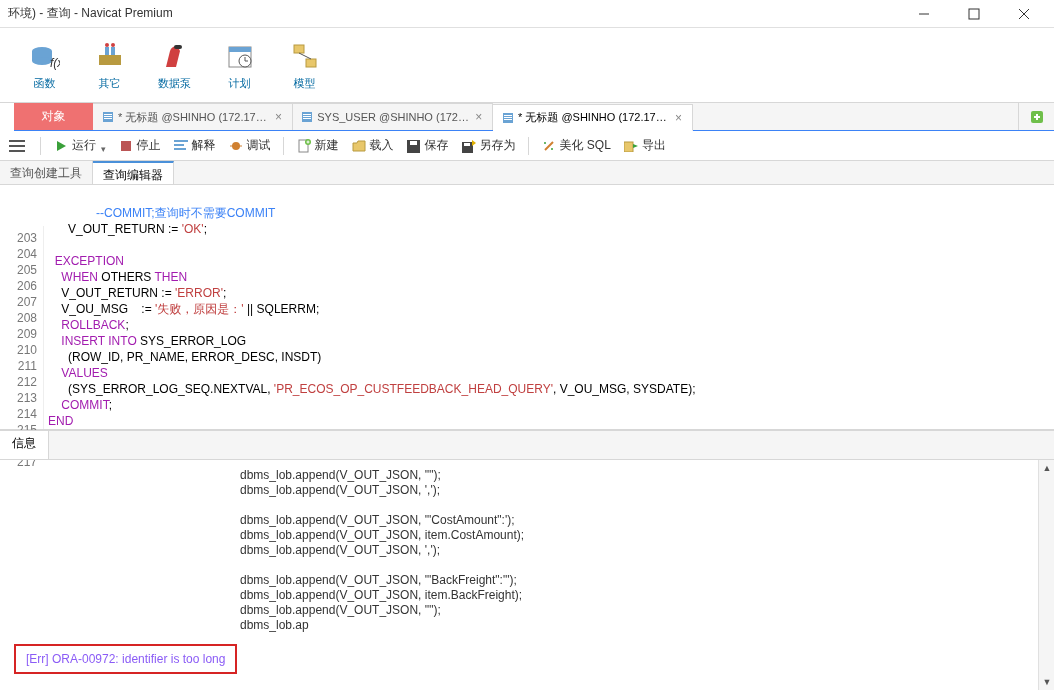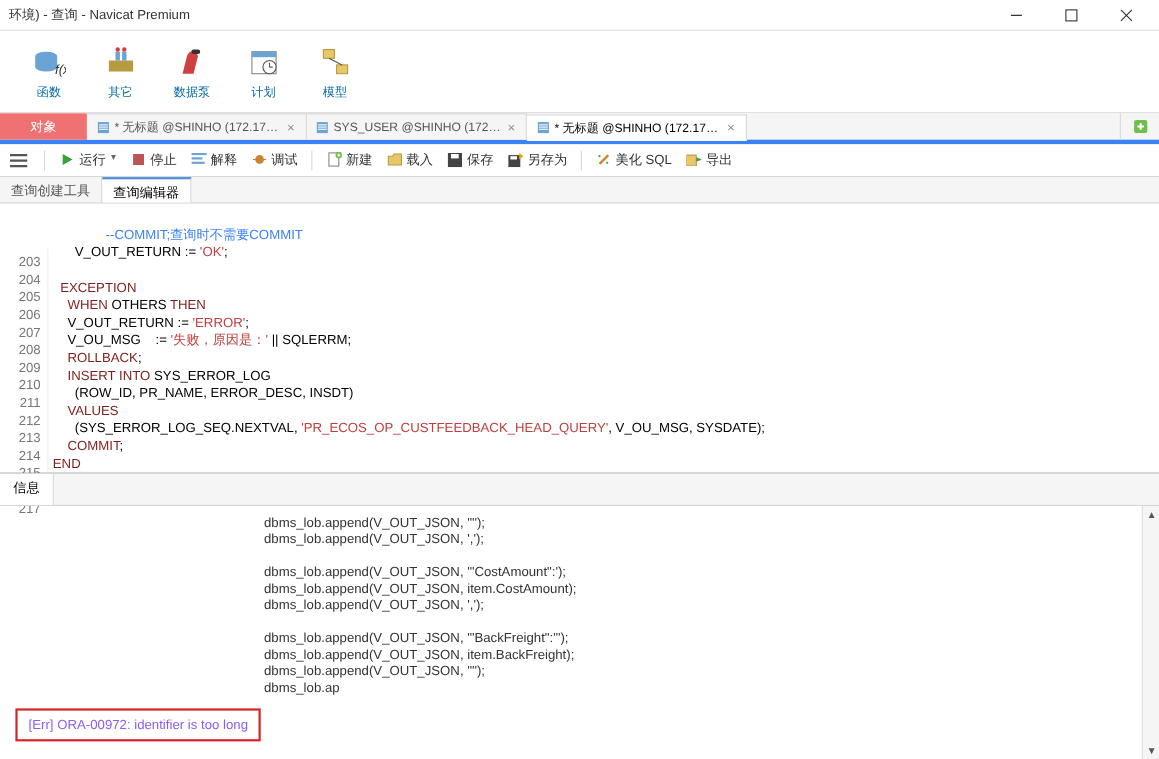--- a/index.html
+++ b/index.html
@@ -13,47 +13,47 @@
 .titlebar .winbtn svg { width: 12px; height: 12px; stroke: #333; stroke-width: 1; fill: none; }
 
 
 .maintoolbar { height: 75px; display: flex; align-items: center; border-bottom: 1px solid #d7d7d7; padding-left: 12px; }
 .tbitem { width: 65px; height: 70px; display: flex; flex-direction: column; align-items: center; justify-content: center; gap: 4px; position: relative; }
 .tbitem.active { background: #cfe6fb; border: 1px solid #8fb9e0; }
 .tbitem .icon { width: 32px; height: 32px; display: flex; align-items: center; justify-content: center; }
 .tbitem .lbl { color: #0369a1; font-size: 11px; }
 
 
-.doctabs { height: 28px; background: #f5f5f5; border-bottom: 4px solid #3b82f6; display: flex; align-items: stretch; }
+.doctabs { height: 28px; background: #f5f5f5; border-bottom: 1px solid #3b82f6; display: flex; align-items: stretch; margin-left: 14px; }
 .objtab { width: 79px; background: #ef7171; color: #fff; display: flex; align-items: center; justify-content: center; font-size: 12px; }
 .doctab { display: flex; align-items: center; gap: 4px; padding: 0 8px; border-right: 1px solid #d7d7d7; border-top: 1px solid #d7d7d7; background: #f5f5f5; max-width: 200px; color: #555; }
 .doctab.active { background: #fff; border-bottom: 1px solid #fff; color: #000; position: relative; top: 1px; }
 .doctab .ticon { width: 14px; height: 14px; display: inline-flex; align-items: center; justify-content: center; }
 .doctab .tlabel { white-space: nowrap; overflow: hidden; text-overflow: ellipsis; font-size: 11px; }
 .doctab .tx { width: 12px; height: 12px; display: inline-flex; align-items: center; justify-content: center; color: #888; }
 .doctabs .spacer { flex: 1; }
 .doctabs .cornerbtn { width: 36px; display: flex; align-items: center; justify-content: center; border-left: 1px solid #d7d7d7; }
 
 
 .actiontb { height: 30px; border-bottom: 1px solid #d7d7d7; display: flex; align-items: center; padding: 0 6px; gap: 4px; }
 .actiontb .menuicon { width: 22px; height: 22px; display: inline-flex; align-items: center; justify-content: center; margin-right: 4px; }
 .actiontb .sep { width: 1px; height: 18px; background: #d7d7d7; margin: 0 4px; }
-.abtn { display: inline-flex; align-items: flex-start; gap: 3px; padding: 2px 4px; color: #333; }
+.abtn { display: inline-flex; align-items: flex-end; gap: 3px; padding: 2px 4px; color: #333; }
 .abtn .aicon { width: 16px; height: 16px; display: inline-flex; align-items: center; justify-content: center; }
 
 
 .subtabs { height: 24px; display: flex; border-bottom: 1px solid #d7d7d7; background: #f5f5f5; }
 .subtab { padding: 4px 10px; border-right: 1px solid #d7d7d7; color: #555; }
 .subtab.active { background: #fff; color: #000; border-top: 2px solid #4a90d9; }
 
 
 .editor { display: flex; height: 245px; border-bottom: 1px solid #d7d7d7; font-family: Consolas, "Courier New", monospace; font-size: 13px; }
 .gutter { width: 44px; background: #fff; border-right: 1px solid #eee; text-align: right; padding-right: 6px; color: #777; line-height: 16px; padding-top: 4px; margin-top: 41px;}
 .codearea { flex: 1; padding: 4px 4px; line-height: 16px; white-space: pre; overflow: hidden; color: #000; }
-.kw { color: #7f1d1d; }
+.kw { color: #a21caf; }
 .str { color: #c04040; }
 .strcn { color: #c04040; }
 .cmt { color: #3b82f6; margin-left: 28px; }
 
 
 .resultarea { flex: 1; display: flex; flex-direction: column; border-top: 1px solid #d7d7d7; }
 .restabs { height: 29px; display: flex; border-bottom: 1px solid #d7d7d7; background: #f5f5f5; }
 .restab { padding: 4px 12px; border-right: 1px solid #d7d7d7; background: #fff; }
 .resbody { flex: 1; position: relative; font-family: "Microsoft YaHei", Tahoma, sans-serif; font-size: 12px; color: #333; overflow: hidden; }
 .resbody .rescontent { padding-left: 240px; padding-top: 8px; line-height: 15px; }

